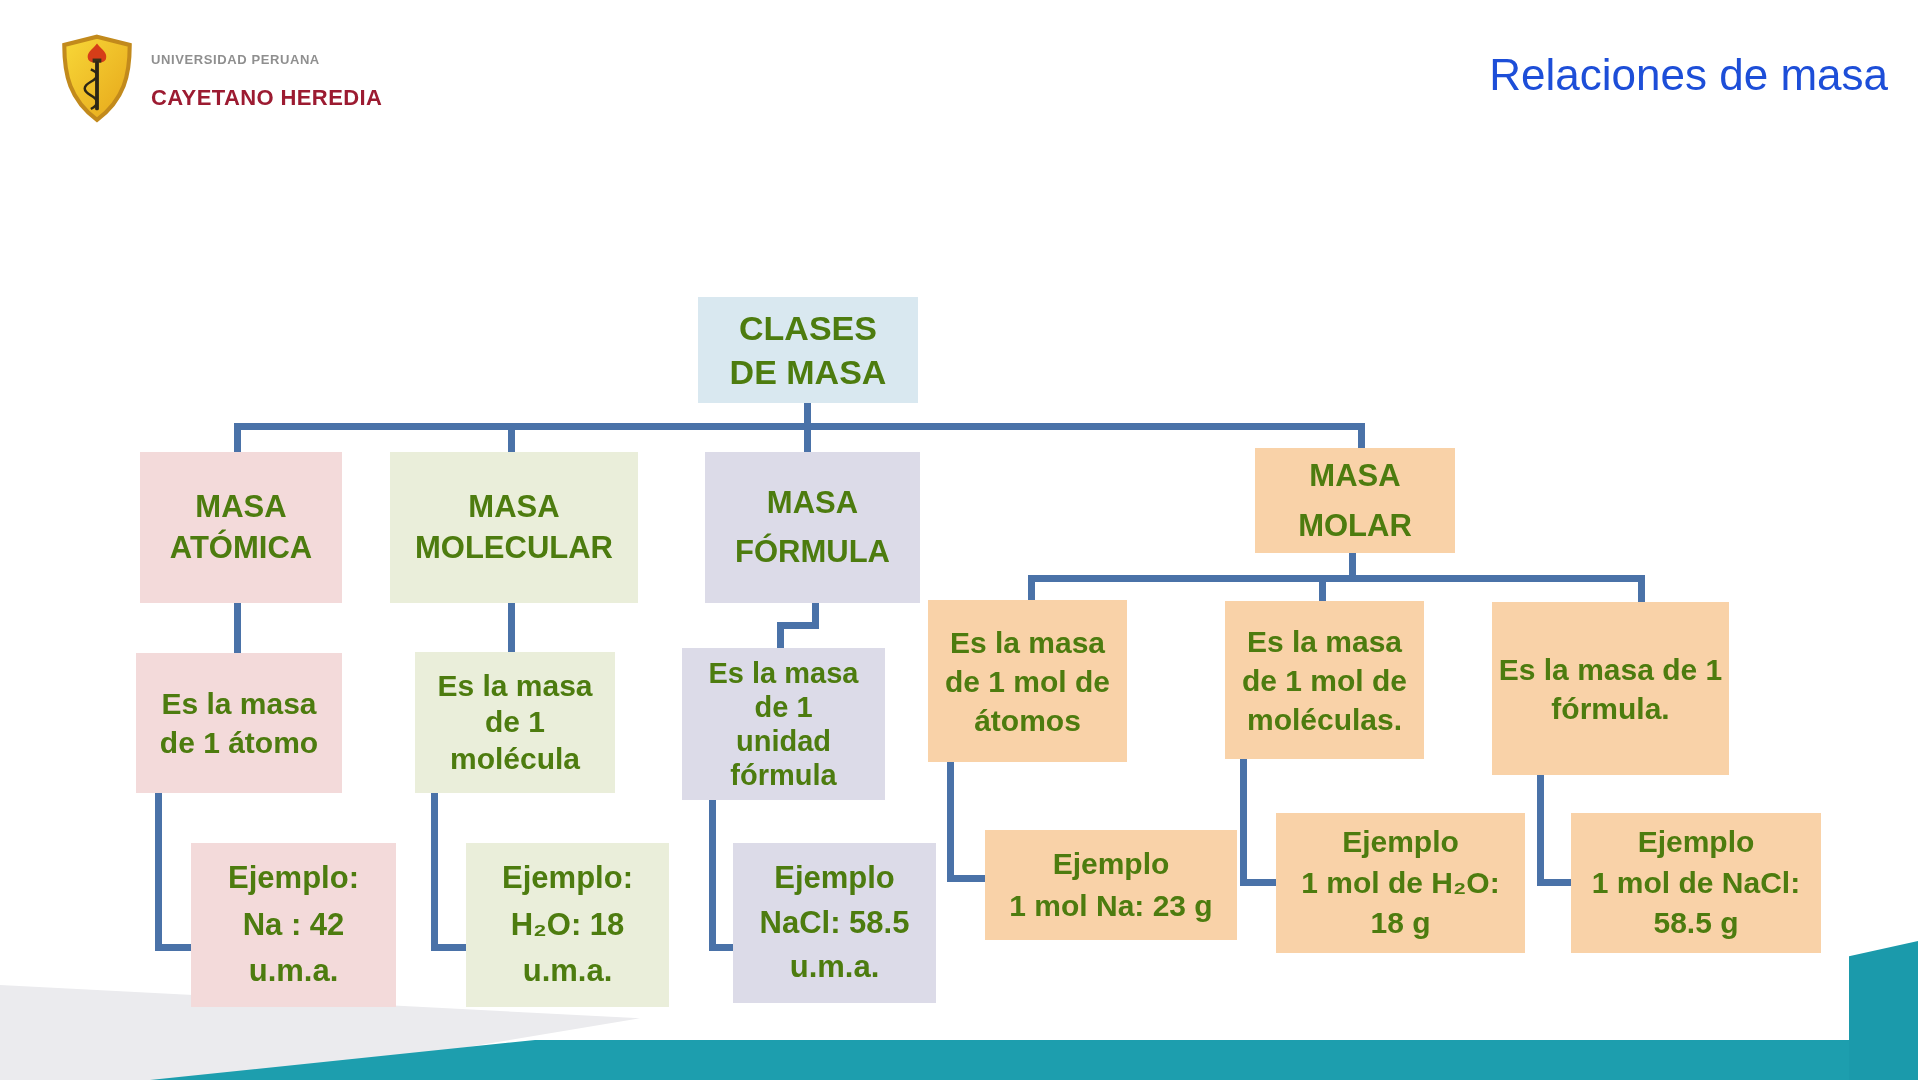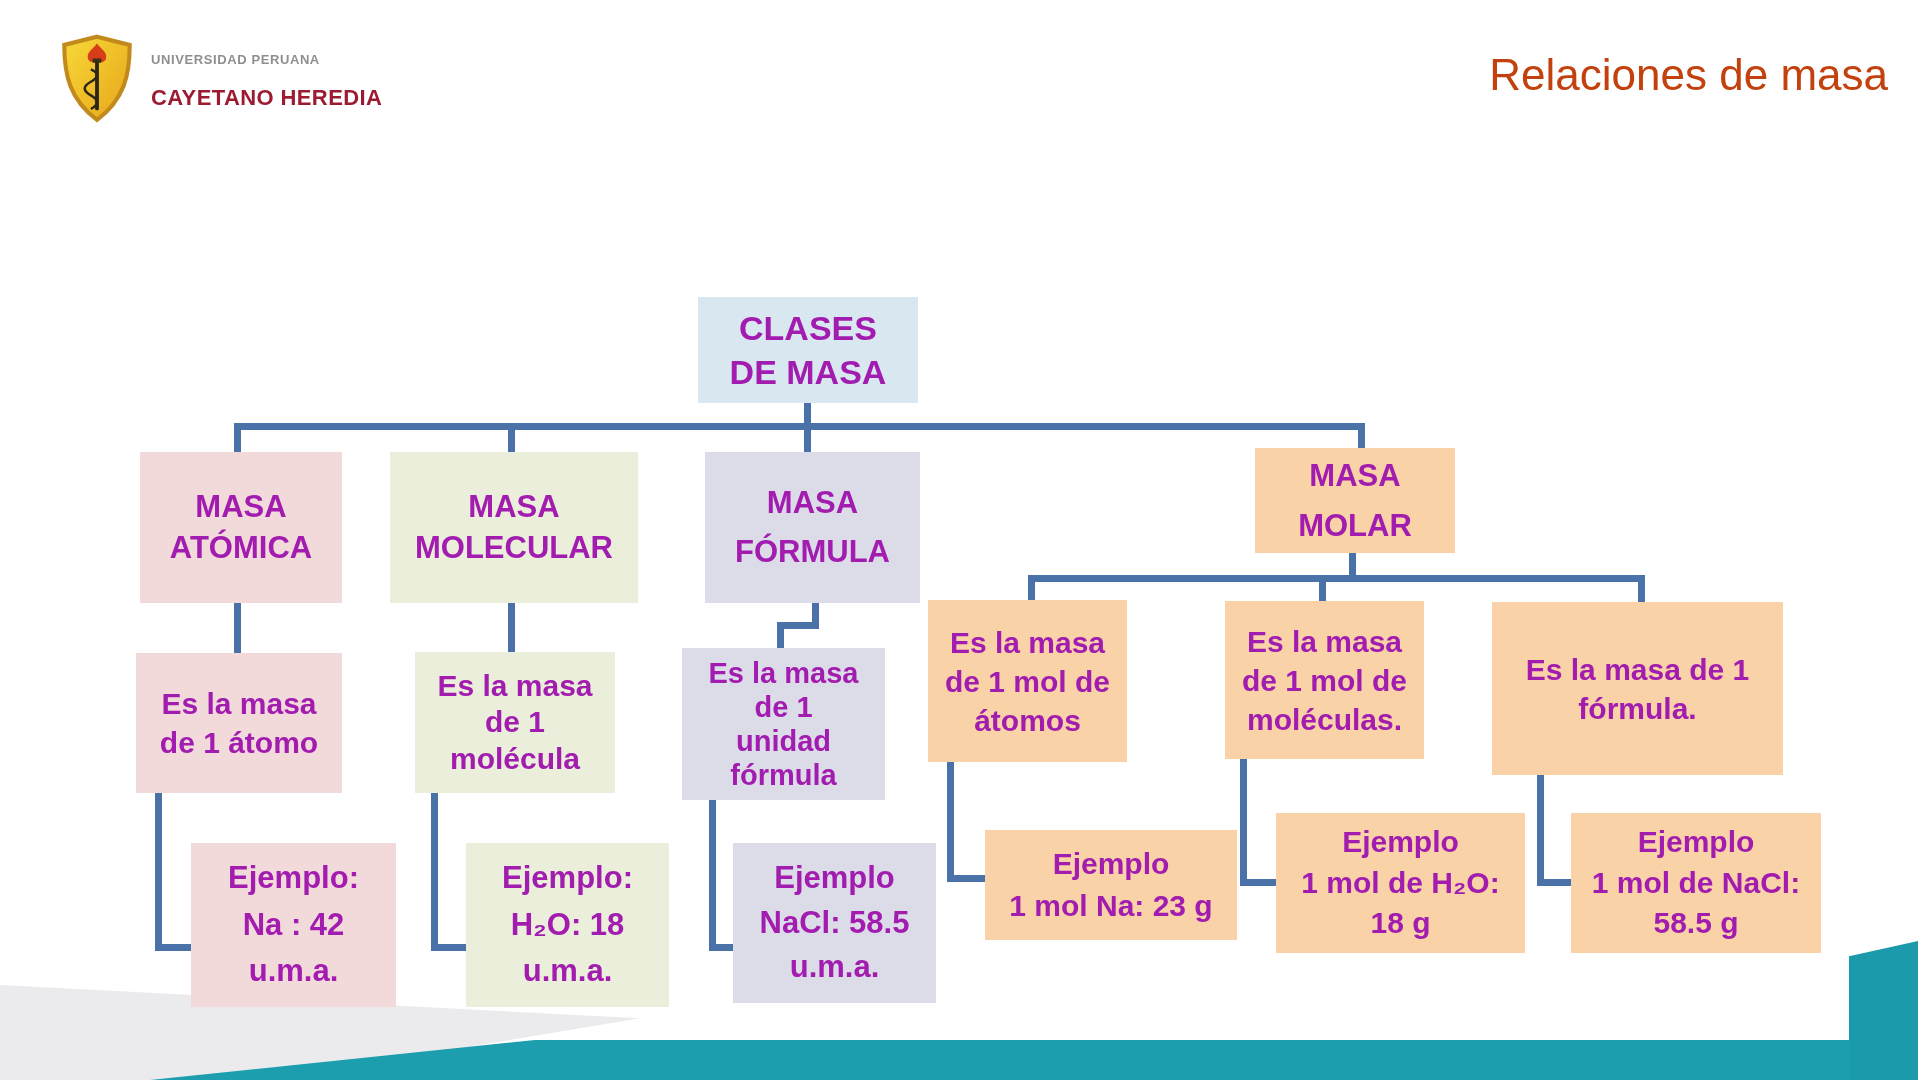--- a/index.html
+++ b/index.html
@@ -5,42 +5,42 @@
   html,body{margin:0;padding:0;background:#ffffff;}
   .slide{
     position:relative;width:1918px;height:1080px;background:#ffffff;overflow:hidden;
     font-family:"Liberation Sans","DejaVu Sans",sans-serif;
   }
   
   .logo{position:absolute;left:55px;top:34px;display:flex;align-items:center;}
   .logo-text{margin-left:12px;display:flex;flex-direction:column;justify-content:center;}
   .logo-line1{font-size:13px;letter-spacing:.6px;color:#8f8f8f;font-weight:700;}
   .logo-line2{font-size:22px;letter-spacing:.4px;color:#9c1b31;font-weight:700;margin-top:18px;}
-  .slide-label{position:absolute;top:50px;right:30px;font-size:44px;color:#c2410c;font-weight:400;}
+  .slide-label{position:absolute;top:50px;right:30px;font-size:44px;color:#1d4ed8;font-weight:400;}
   .main-title{position:absolute;top:140px;left:0;width:100%;text-align:center;
     font-size:58px;font-weight:700;color:#13889c;letter-spacing:-1px;}
   
   .box{position:absolute;display:flex;flex-direction:column;align-items:center;justify-content:center;
-    text-align:center;color:#a21caf;font-weight:700;z-index:6;}
+    text-align:center;color:#4d7c0f;font-weight:700;z-index:6;}
   .bg-root{background:#d9e8f0;}
   .bg-pink{background:#f3dada;}
   .bg-green{background:#eaeeda;}
   .bg-lav{background:#dcdbe8;}
   .bg-orange{background:#f9d2a8;}
   .root-box{left:698px;top:297px;width:220px;height:106px;font-size:34px;line-height:1.3;}
   .b-atomica{left:140px;top:452px;width:202px;height:151px;font-size:31px;line-height:1.3;}
   .b-molecular{left:390px;top:452px;width:248px;height:151px;font-size:31px;line-height:1.3;}
   .b-formula{left:705px;top:452px;width:215px;height:151px;font-size:31px;line-height:1.55;}
   .b-molar{left:1255px;top:448px;width:200px;height:105px;font-size:31px;line-height:1.6;}
   .d-atomica{left:136px;top:653px;width:206px;height:140px;font-size:30px;line-height:1.3;}
   .d-molecular{left:415px;top:652px;width:200px;height:141px;font-size:30px;line-height:1.22;}
   .d-formula{left:682px;top:648px;width:203px;height:152px;font-size:29px;line-height:1.18;}
   .d-m-atomos{left:928px;top:600px;width:199px;height:162px;font-size:30px;line-height:1.3;}
   .d-m-moleculas{left:1225px;top:601px;width:199px;height:158px;font-size:30px;line-height:1.3;}
-  .d-m-unidades{left:1492px;top:602px;width:291px;height:173px;font-size:30px;line-height:1.3;}
+  .d-m-unidades{left:1492px;top:602px;width:237px;height:173px;font-size:30px;line-height:1.3;}
   .e-atomica{left:191px;top:843px;width:205px;height:164px;font-size:31px;line-height:1.5;}
   .e-molecular{left:466px;top:843px;width:203px;height:164px;font-size:31px;line-height:1.5;}
   .e-formula{left:733px;top:843px;width:203px;height:160px;font-size:31px;line-height:1.45;}
   .e-m-na{left:985px;top:830px;width:252px;height:110px;font-size:30px;line-height:1.4;}
   .e-m-h2o{left:1276px;top:813px;width:249px;height:140px;font-size:30px;line-height:1.35;}
   .e-m-nacl{left:1571px;top:813px;width:250px;height:140px;font-size:30px;line-height:1.35;}
   
   .conn{position:absolute;background:#4a72a8;z-index:4;}
   
   .gray-shape{position:absolute;left:0;top:985px;width:640px;height:95px;background:#ebebee;z-index:1;

